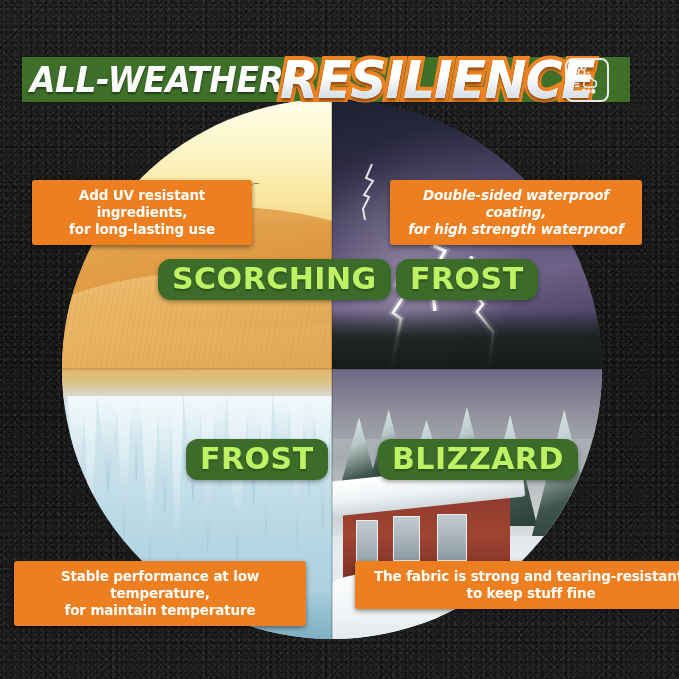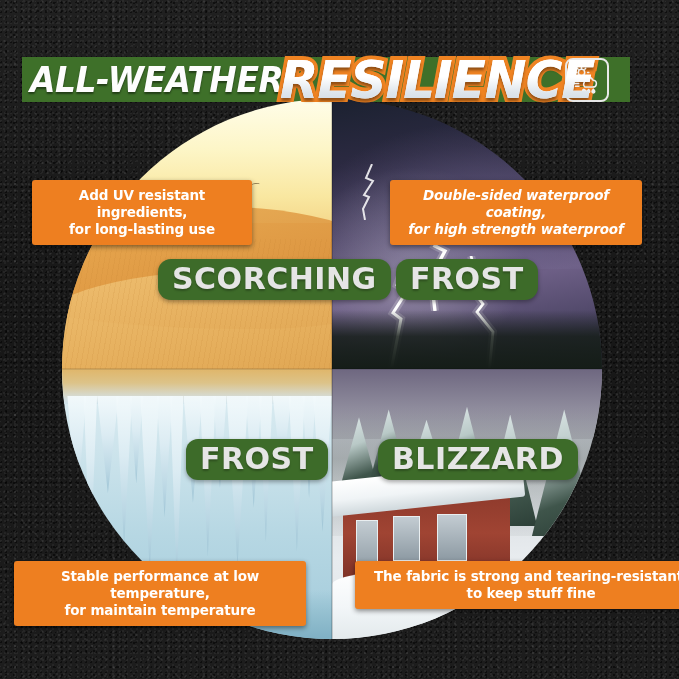--- a/index.html
+++ b/index.html
@@ -250,21 +250,21 @@
   #banner-wp       { left:390px; top:180px; width:252px;font-style:italic; }
   #banner-lowtemp  { left:14px;  top:561px; width:292px; }
   #banner-tear     { left:355px; top:561px; width:352px; }
 
   
   .qlabel{
     position:absolute; z-index:7;
     background:#3d6b29;
     border-radius:13px;
     padding:5px 14px 6px;
-    color:#e5e5e5;
+    color:#bef264;
     font-family:"DejaVu Sans", sans-serif;
     font-weight:bold;
     font-size:30px;
     letter-spacing:.5px;
     line-height:1;
     box-shadow:0 2px 4px rgba(0,0,0,.35);
     text-shadow:0 2px 2px rgba(0,0,0,.25);
   }
   #label-scorching { left:158px; top:259px; }
   #label-storm     { left:396px; top:259px; }

